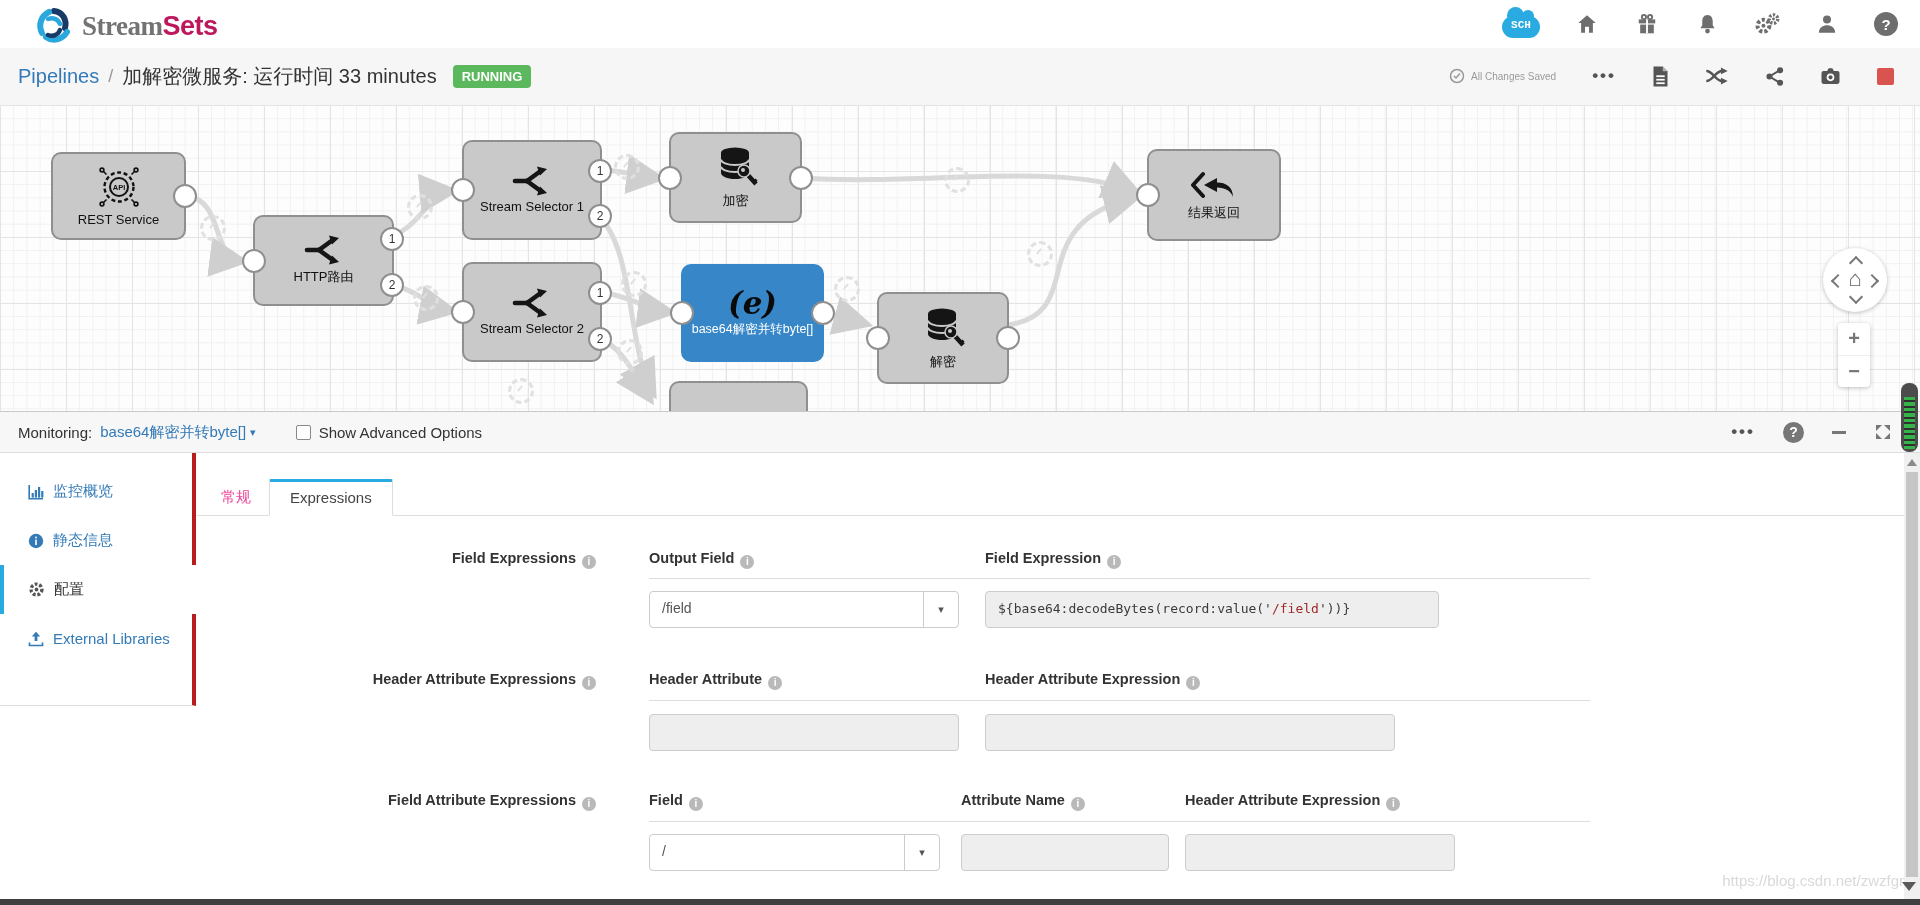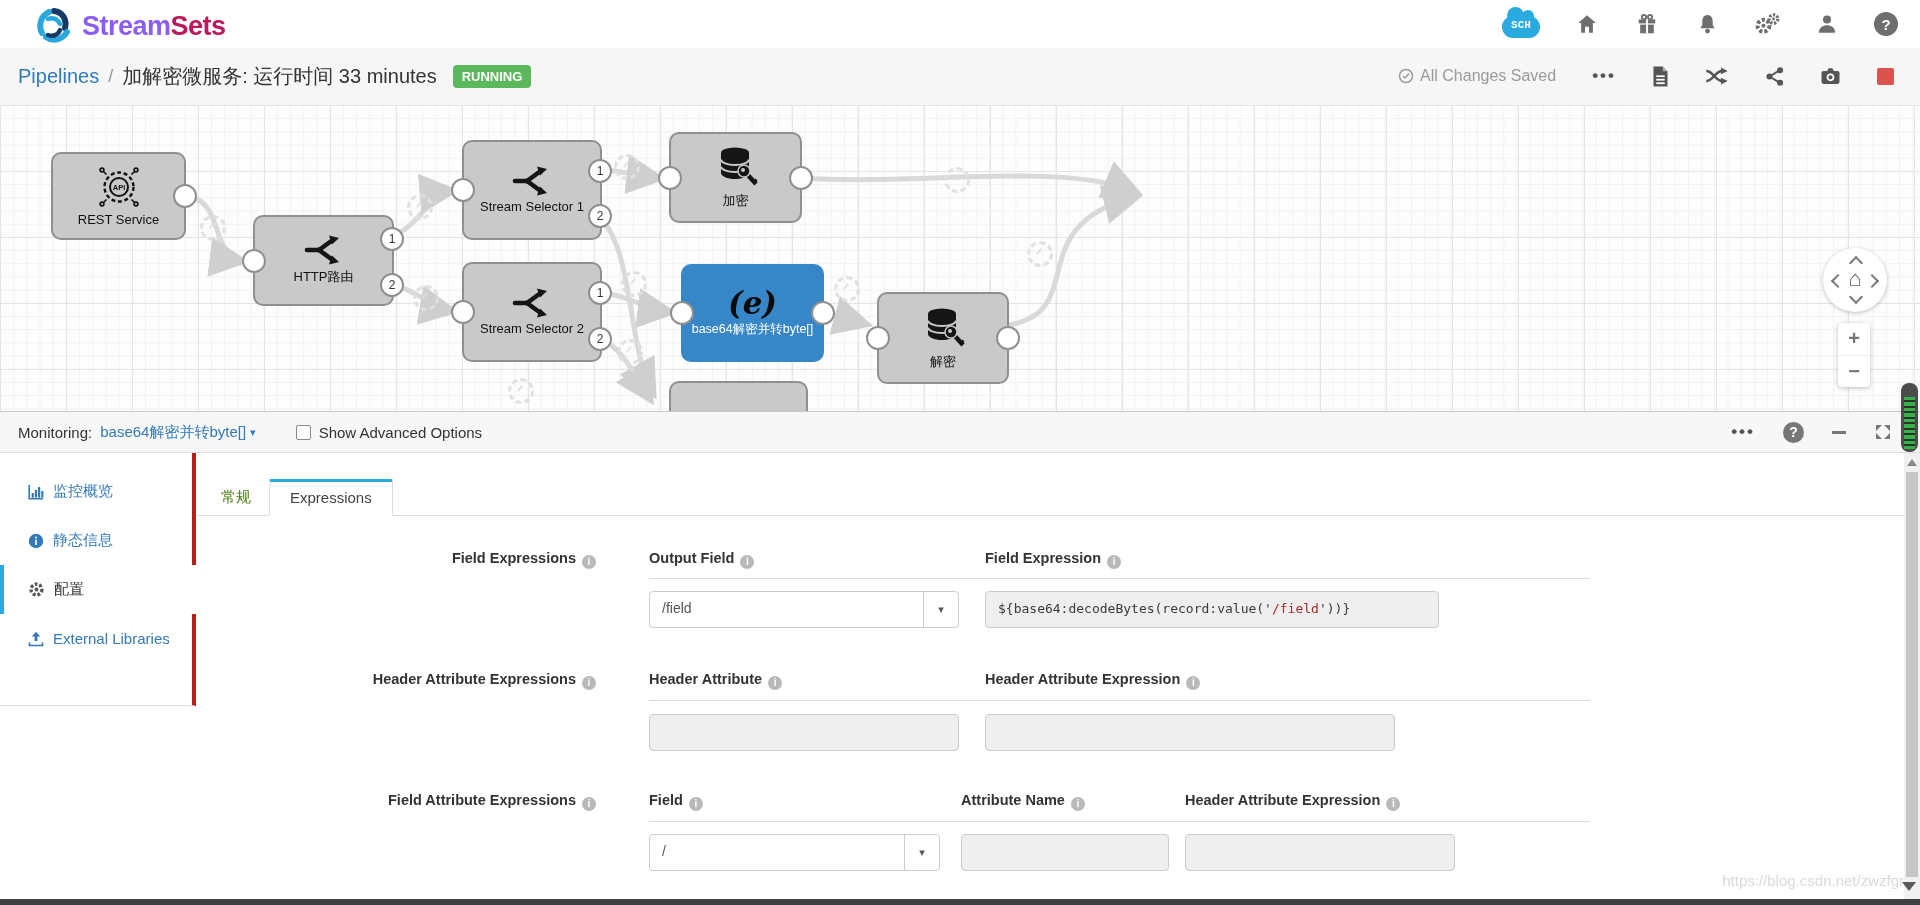--- a/index.html
+++ b/index.html
@@ -4,41 +4,41 @@
 <style>
   html,body{margin:0;padding:0;width:1920px;height:905px;overflow:hidden;background:#fff;
     font-family:"Liberation Sans",sans-serif;color:#333;}
   .abs{position:absolute;}
   svg{display:block;}
 
   
   #navbar{position:absolute;left:0;top:0;width:1920px;height:48px;background:#fff;border-bottom:1px solid #e3e3e3;}
   .logo{position:absolute;left:34px;top:6px;display:flex;align-items:center;}
   .logo-word{font-size:27px;font-weight:bold;letter-spacing:-0.5px;margin-left:8px;}
-  .logo-stream{color:#8b5cf6;}
+  .logo-stream{color:#737373;font-family:Liberation Serif, serif;}
   .logo-sets{color:#be185d;}
   .nav-icons{position:absolute;right:22px;top:0;height:48px;display:flex;align-items:center;gap:34px;}
   .nav-ic{width:26px;height:26px;display:flex;align-items:center;justify-content:center;}
   .cloud{position:relative;width:38px;height:22px;background:#29abe2;border-radius:11px;margin-top:6px;font-family:Liberation Mono, monospace;}
   .cloud::before{content:"";position:absolute;left:5px;top:-9px;width:17px;height:17px;background:#29abe2;border-radius:50%;}
   .cloud::after{content:"";position:absolute;right:6px;top:-6px;width:12px;height:12px;background:#29abe2;border-radius:50%;}
   .cloud span{position:absolute;left:0;right:0;top:3px;text-align:center;color:#fff;font-size:11px;font-weight:bold;z-index:2;}
   .help-circle{width:24px;height:24px;border-radius:50%;background:#6e6e6e;color:#fff;font-size:15px;font-weight:bold;
     display:flex;align-items:center;justify-content:center;}
 
   
   #crumbbar{position:absolute;left:0;top:48px;width:1920px;height:57px;background:#f6f6f6;border-bottom:1px solid #c9c9c9;}
   .crumb-left{position:absolute;left:18px;top:0;height:56px;display:flex;align-items:center;}
   .crumb-link{color:#337ab7;font-size:20px;}
   .crumb-sep{color:#999;font-size:18px;margin:0 9px;}
   .crumb-title{color:#333;font-size:20px;}
   .badge-running{margin-left:16px;background:#5cb85c;color:#fff;font-size:13px;font-weight:bold;
     padding:4px 9px;border-radius:4px;}
   .crumb-right{position:absolute;right:26px;top:0;height:56px;display:flex;align-items:center;gap:36px;}
-  .saved{display:flex;align-items:center;gap:6px;color:#9a9a9a;font-size:16px;}
+  .saved{display:flex;align-items:center;gap:6px;color:#9a9a9a;font-size:10px;}
   .stop-btn{width:17px;height:17px;background:#d9534f;border-radius:2px;}
   .dots{color:#555;font-size:17px;letter-spacing:2px;font-weight:bold;line-height:10px;}
 
   
   #canvas{position:absolute;left:0;top:105px;width:1920px;height:306px;overflow:hidden;background:#fdfdfd;
     background-image:
       linear-gradient(#e4e4e4 1px,transparent 1px),
       linear-gradient(90deg,#e4e4e4 1px,transparent 1px),
       linear-gradient(#f1f1f1 1px,transparent 1px),
       linear-gradient(90deg,#f1f1f1 1px,transparent 1px);
@@ -84,21 +84,21 @@
 
   
   #panel{position:absolute;left:0;top:453px;width:1920px;height:452px;background:#fff;}
   .sidebar{position:absolute;left:0;top:0;width:196px;height:253px;border-right:4px solid #b91c1c;border-bottom:1px solid #ddd;
     box-sizing:border-box;padding-top:14px;}
   .side-item{height:49px;display:flex;align-items:center;padding-left:24px;gap:9px;font-size:15px;color:#337ab7;
     border-left:4px solid transparent;box-sizing:border-box;}
   .side-item.active{border-left:4px solid #29abe2;color:#333;background:#fff;width:197px;}
   .tabbar{position:absolute;left:197px;top:24px;right:16px;height:38px;border-bottom:1px solid #ddd;display:flex;align-items:flex-end;}
   .tab{font-size:15px;padding:9px 18px;margin-bottom:-1px;}
-  .tab.inactive{color:#4d7c0f;margin-left:6px;}
+  .tab.inactive{color:#ec4899;margin-left:6px;}
   .tab.active{color:#444;background:#fff;border:1px solid #ddd;border-bottom:1px solid #fff;border-top:3px solid #29abe2;
     border-radius:2px 2px 0 0;padding:7px 20px 9px 20px;}
   .sec-label{position:absolute;left:260px;width:336px;text-align:right;font-size:14.5px;font-weight:bold;color:#333;}
   .col-head{position:absolute;font-size:14.5px;font-weight:bold;color:#333;}
   .info-ic{display:inline-block;width:14px;height:14px;border-radius:50%;background:#b9b9b9;color:#fff;
     font-size:10px;font-weight:bold;text-align:center;line-height:14px;margin-left:6px;vertical-align:-2px;font-style:normal;}
   .hr{position:absolute;left:649px;width:941px;height:1px;background:#ddd;}
   .combo{position:absolute;height:37px;background:#fff;border:1px solid #ccc;border-radius:4px;box-sizing:border-box;display:flex;}
   .combo-text{flex:1;font-size:14px;color:#555;padding:8px 12px;}
   .combo-btn{width:34px;border-left:1px solid #ccc;display:flex;align-items:center;justify-content:center;color:#555;font-size:11px;}
@@ -371,20 +371,28 @@
       <line x1="34" y1="29" x2="43" y2="39" stroke="#151515" stroke-width="4.5"></line>
       <line x1="40" y1="38" x2="43.5" y2="34.5" stroke="#151515" stroke-width="3"></line>
       <circle cx="31" cy="26" r="6" fill="#151515" stroke="#c9c9c9" stroke-width="1.5"></circle>
       <circle cx="30" cy="25" r="2" fill="#c9c9c9"></circle>
     </svg>
     <div class="node-label">解密</div>
     <span class="port in"></span>
     <span class="port out"></span>
   </div>
 
+  <div class="node" style="left:1147px;top:44px;width:134px;height:92px">
+    <svg width="46" height="32" viewBox="0 0 46 32">
+      <path d="M12,5 L2,16 L12,27" stroke="#151515" stroke-width="4" fill="none" stroke-linecap="round" stroke-linejoin="round"></path>
+      <path d="M26,9 L13,16 L26,23 v-4.5 c8,0 14,3.5 16,9.5 c0,-10 -7,-14.5 -16,-14.5 z" fill="#151515"></path>
+    </svg>
+    <div class="node-label">结果返回</div>
+    <span class="port in"></span>
+  </div>
 
   <div class="node" style="left:669px;top:276px;width:139px;height:40px;border-radius:10px 10px 0 0"></div>
 
   <div class="pan">
     <span class="chev up"></span>
     <span class="chev down"></span>
     <span class="chev left"></span>
     <span class="chev right"></span>
     <div class="pan-home">⌂</div>
   </div>

